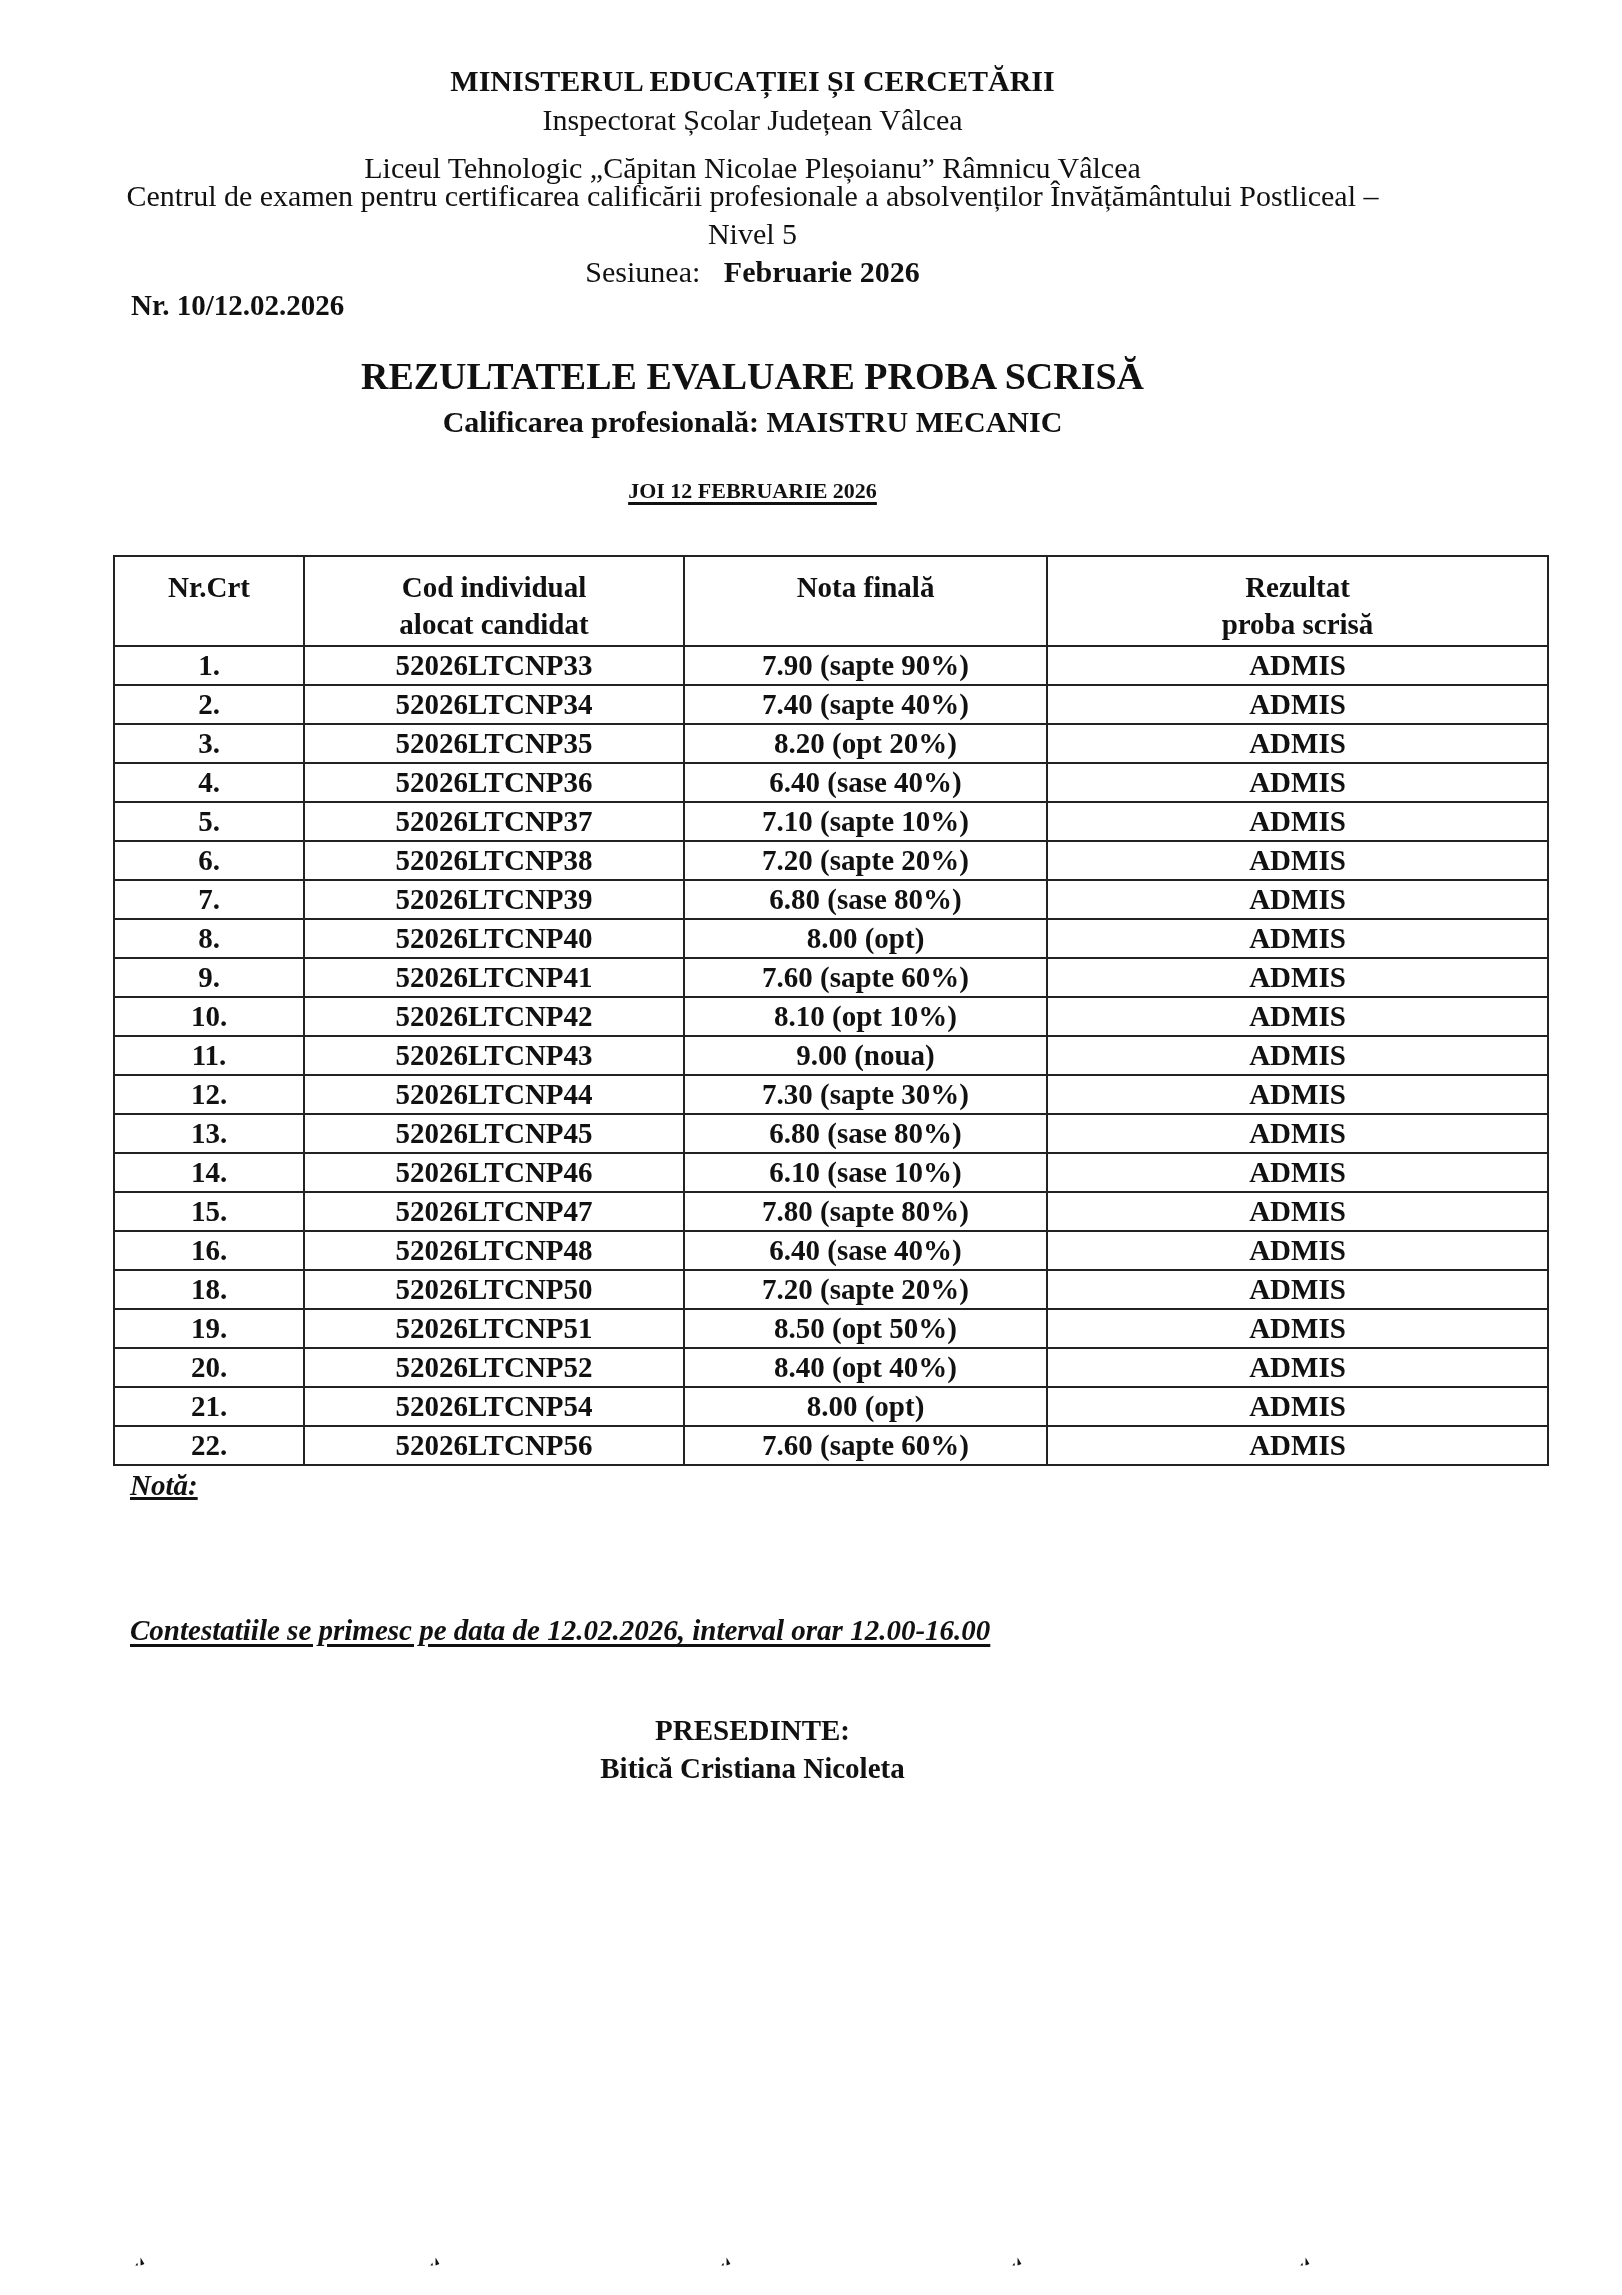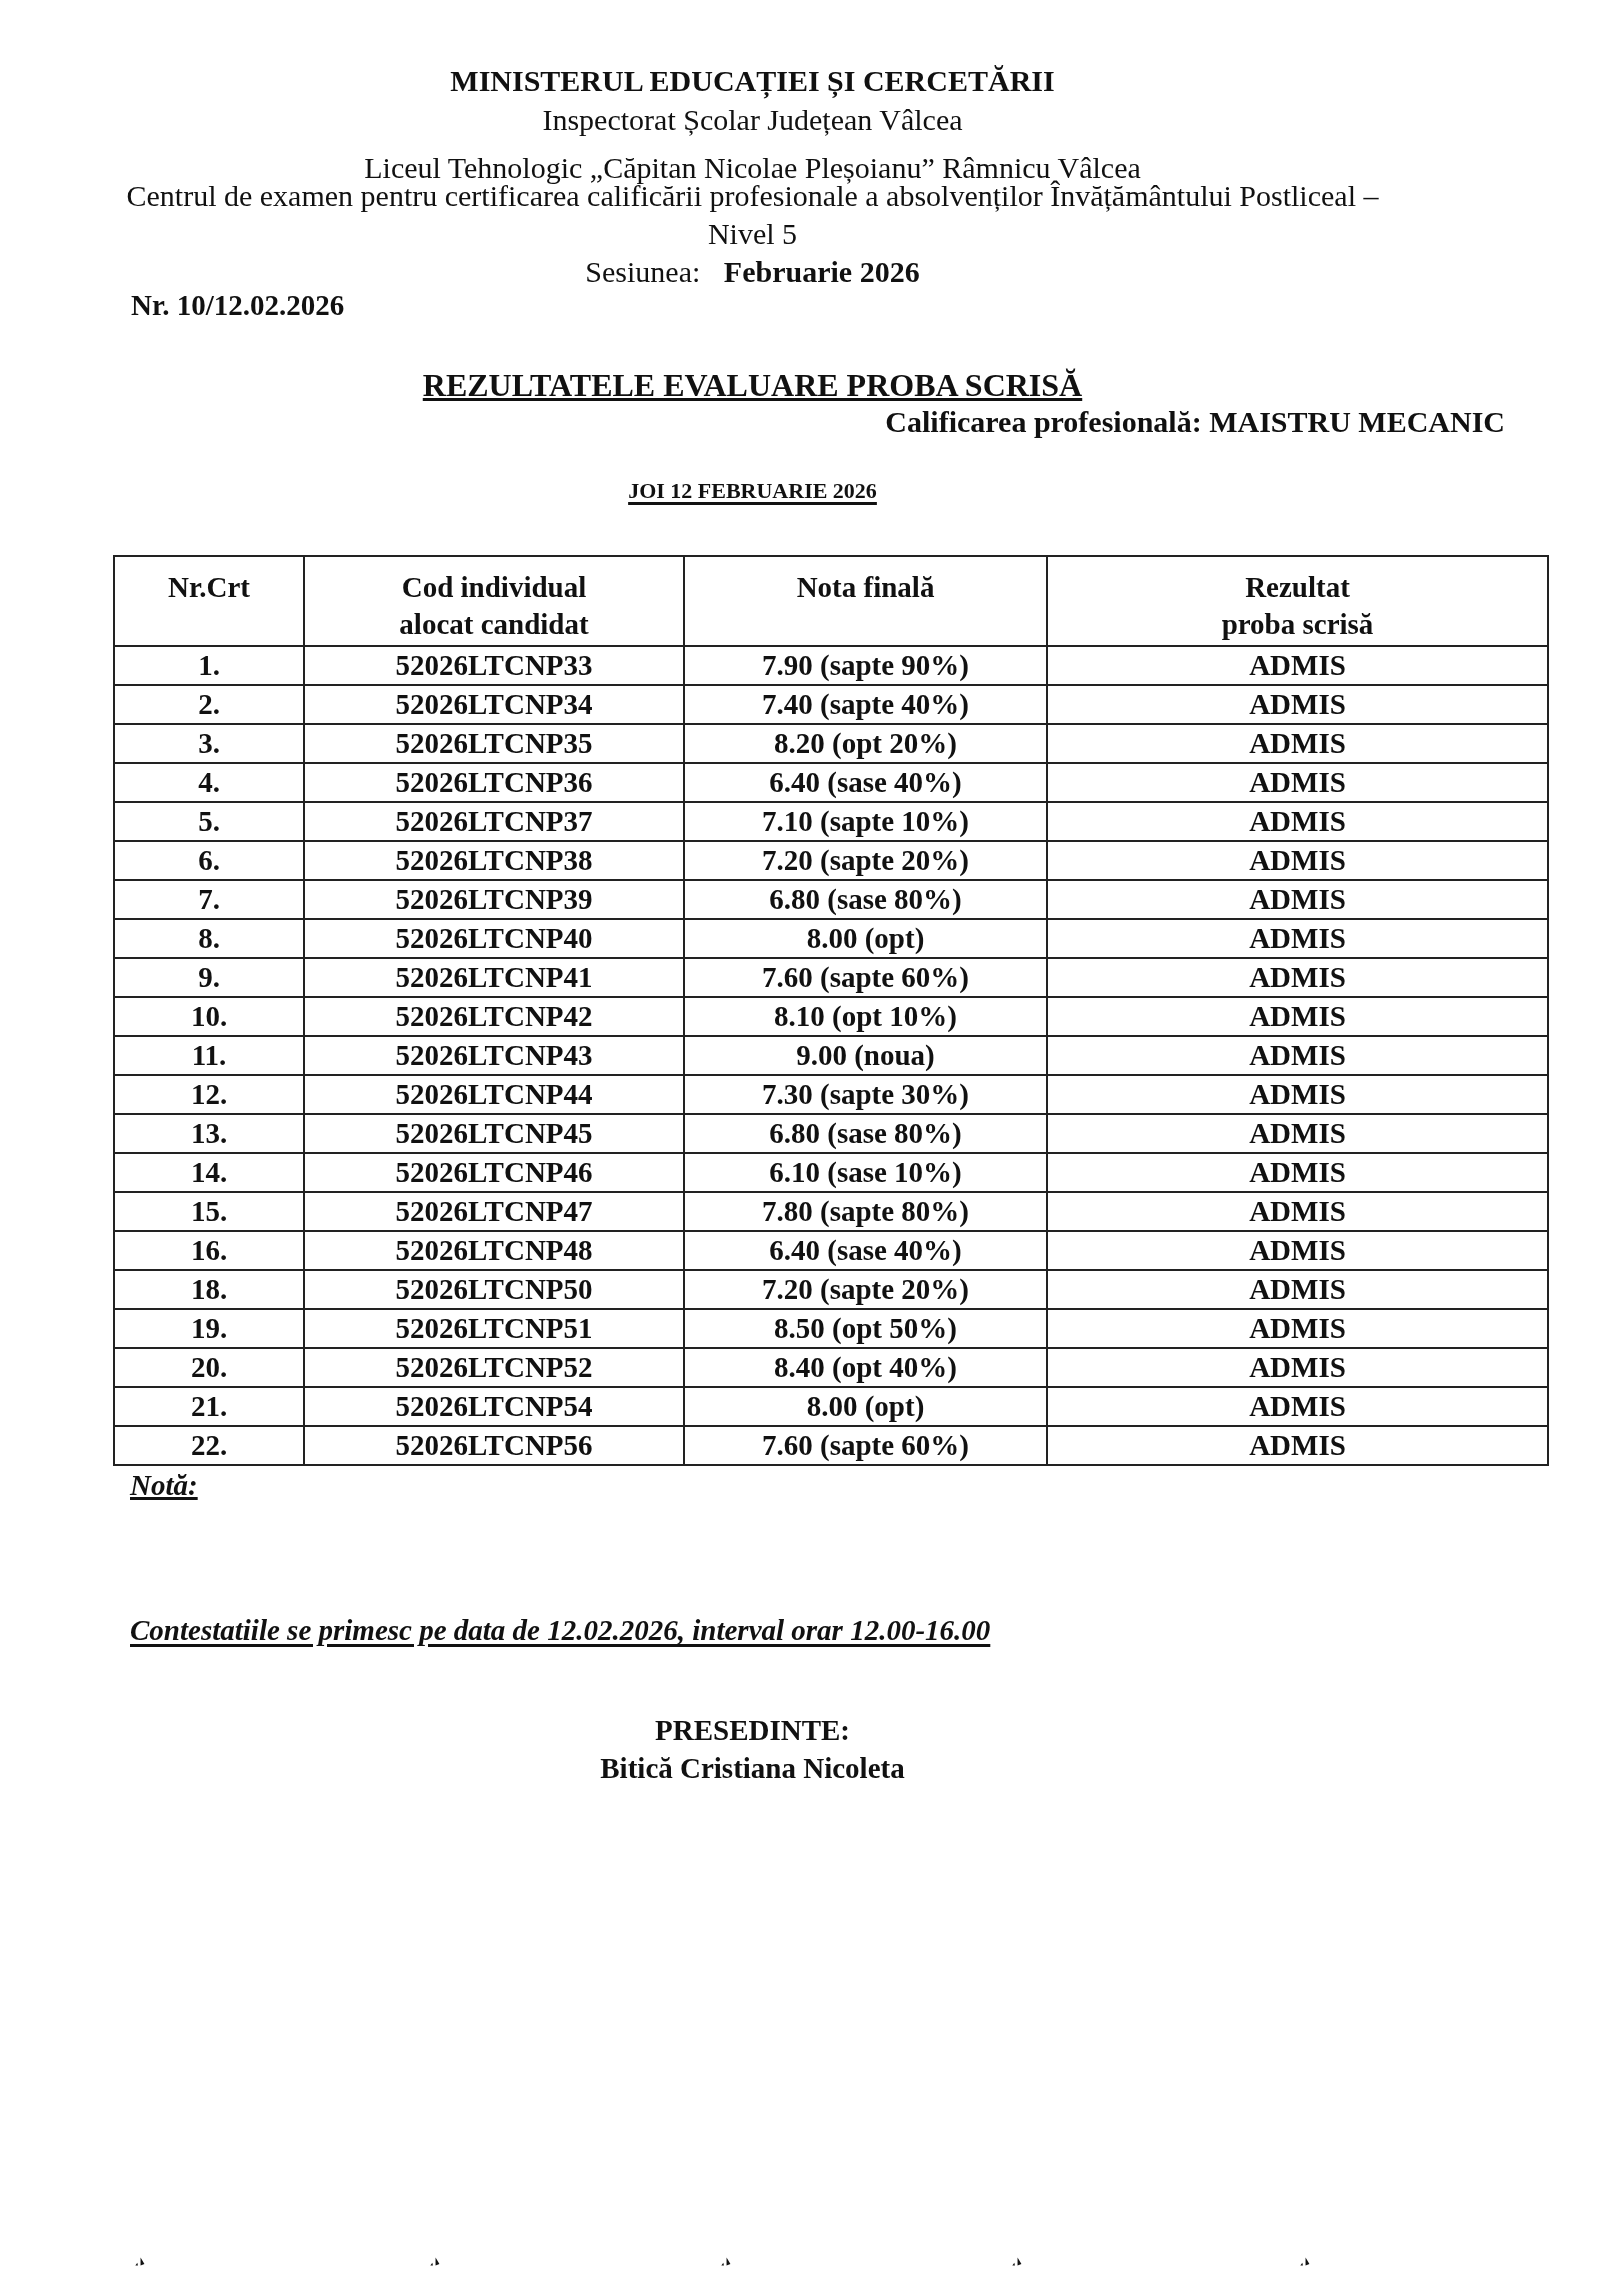--- a/index.html
+++ b/index.html
@@ -10,22 +10,22 @@
   .center { position: absolute; left: 0; width: 1505px; text-align: center; }
   .hdr { font-size: 30px; line-height: 38px; }
   .bold { font-weight: bold; margin-left: 16px; }
   #ministry { top: 62px; font-weight: bold; font-size: 30px; }
   #inspectorat { top: 101px; }
   #liceu { top: 149px; }
   #centru { top: 177px; }
   #nivel { top: 215px; }
   #sesiune { top: 253px; }
   #nr { position: absolute; left: 131px; top: 289px; font-size: 29px; font-weight: bold; }
-  #results-title { top: 367px; font-size: 32px; font-weight: bold; text-decoration: underline; }
-  #qualification { top: 405px; font-size: 30px; font-weight: bold; text-align: right; }
+  #results-title { top: 354px; font-size: 38px; font-weight: bold; }
+  #qualification { top: 405px; font-size: 30px; font-weight: bold; }
   #exam-date { top: 478px; font-size: 22px; font-weight: bold; }
   #exam-date span { text-decoration: underline; text-decoration-thickness: 2.6px; text-underline-offset: 3.9px; }
 
   table#results {
     position: absolute; left: 113px; top: 555px; width: 1433px;
     border-collapse: collapse; table-layout: fixed;
   }
   #results th, #results td {
     border: 2px solid #222; text-align: center; font-size: 29px;
     font-weight: bold; padding: 0; height: 37px; line-height: 35px;

